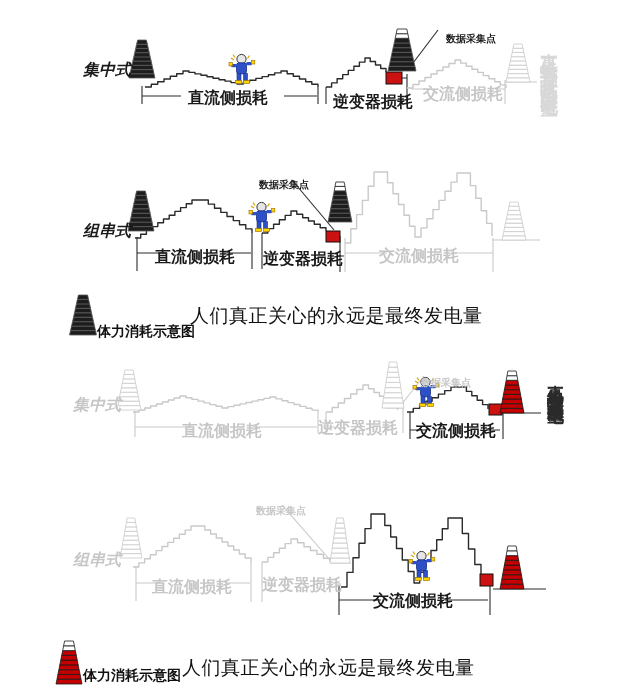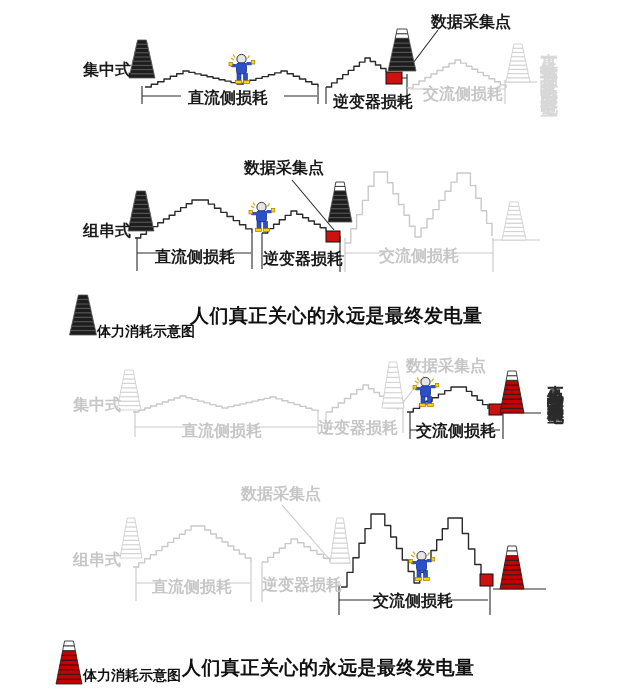--- a/index.html
+++ b/index.html
@@ -6,25 +6,25 @@
   .canvas{position:relative;width:622px;height:694px;background:#ffffff;
           font-family:"DejaVu Sans","Liberation Sans",sans-serif;overflow:hidden;}
   svg{position:absolute;left:0;top:0;}
   .mtn{fill:none;stroke-width:1.4;stroke-linejoin:round;}
   .ln{fill:none;stroke-width:1.1;}
   .ink{stroke:#2a2a2a;}
   .muted{stroke:#c9c9c9;}
   .marker{fill:#cc1111;stroke:#111;stroke-width:1;}
   .lbl{position:absolute;transform:translateX(-50%);white-space:nowrap;font-weight:bold;color:#1a1a1a;}
   .loss{font-size:16px;}
-  .side{font-size:16px;}
-  .dp{font-size:16px;}
+  .side{font-size:16px;font-style:italic;}
+  .dp{font-size:10px;margin-top:20px;}
   .grayt{color:#c6c6c6;}
   .cap{position:absolute;font-size:14px;font-weight:bold;color:#111;white-space:nowrap;}
-  .headline{position:absolute;font-size:19px;font-weight:bold;color:#111;
+  .headline{position:absolute;font-size:19px;font-weight:normal;color:#111;
             white-space:nowrap;letter-spacing:0.5px;}
   .vtext{position:absolute;writing-mode:vertical-rl;text-orientation:upright;white-space:nowrap;
          font-family:"DejaVu Serif","Liberation Serif",serif;font-weight:bold;}
   .vtop{left:537px;top:38px;font-size:18px;letter-spacing:4px;color:#d8d8d8;}
   .vbottom{left:545px;top:371px;font-size:17px;letter-spacing:2px;color:#2b2b2b;}
 </style>
 </head>
 <body>
 
 <div class="canvas">

